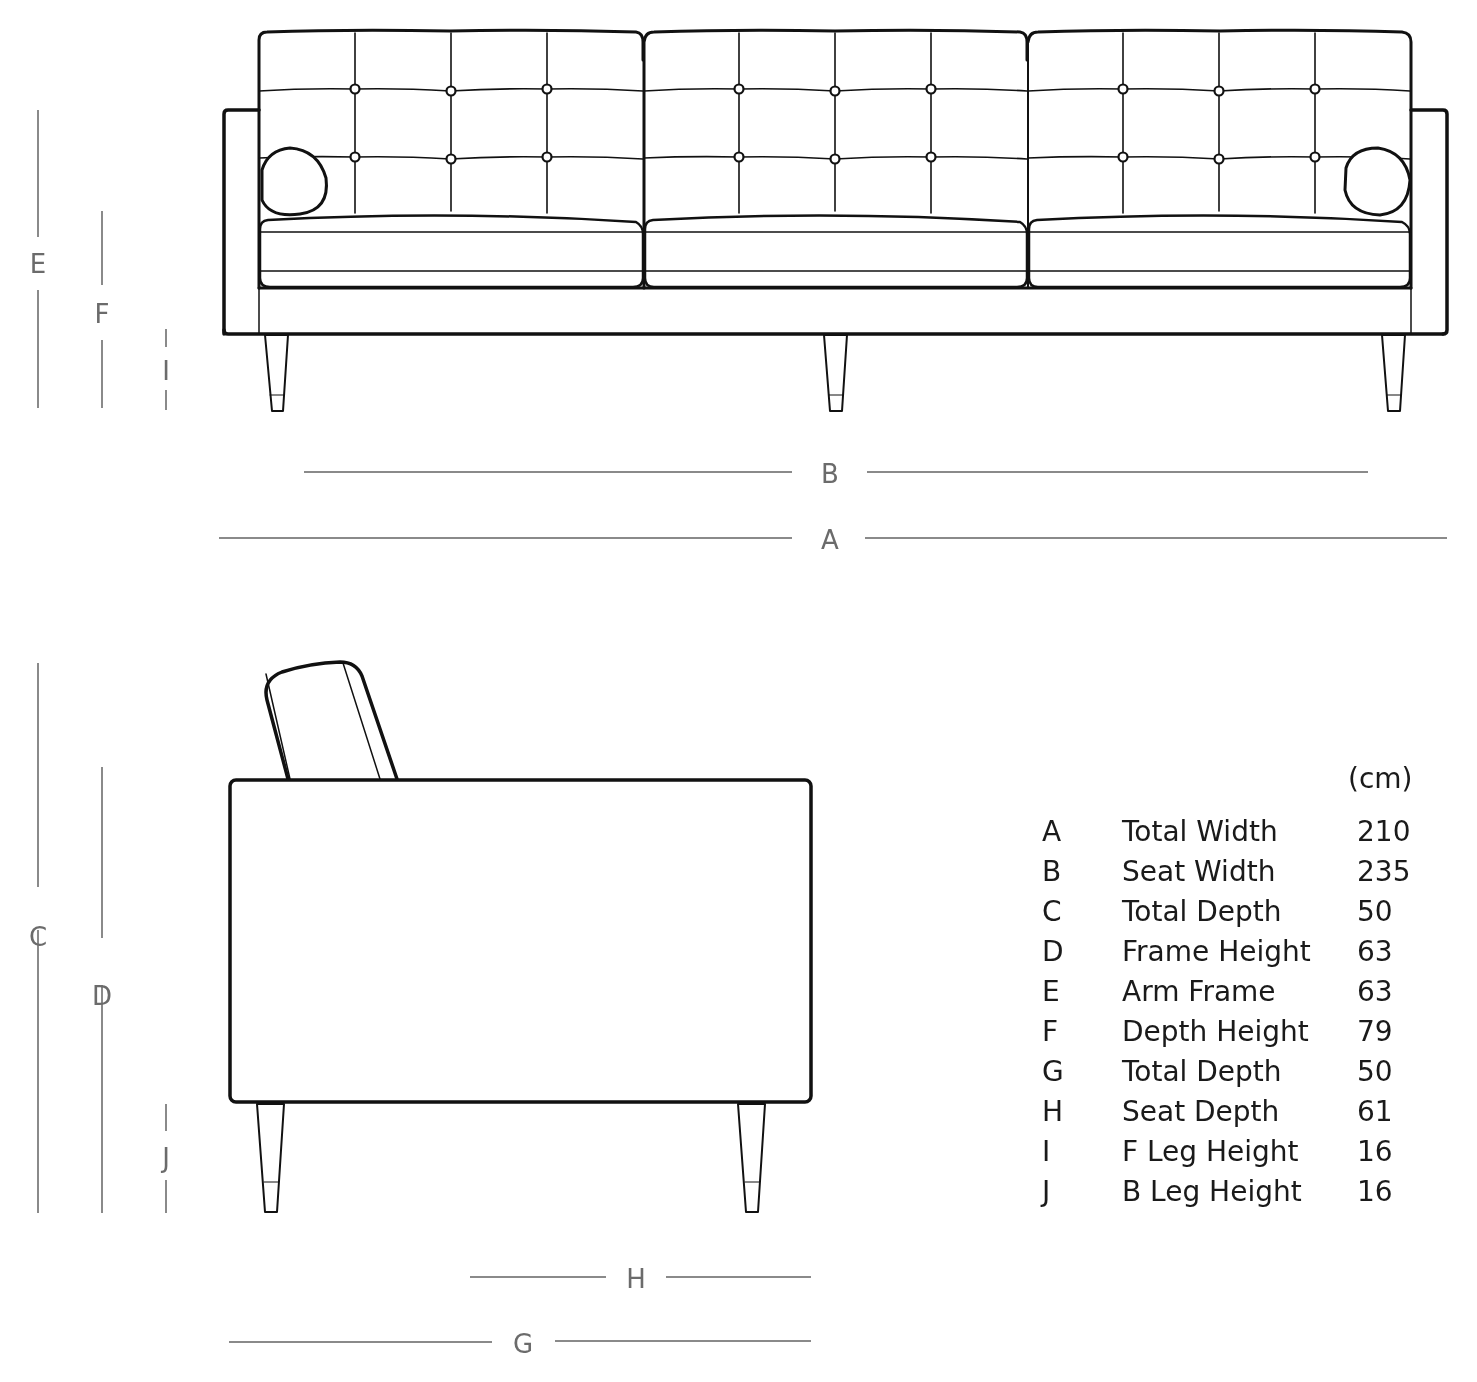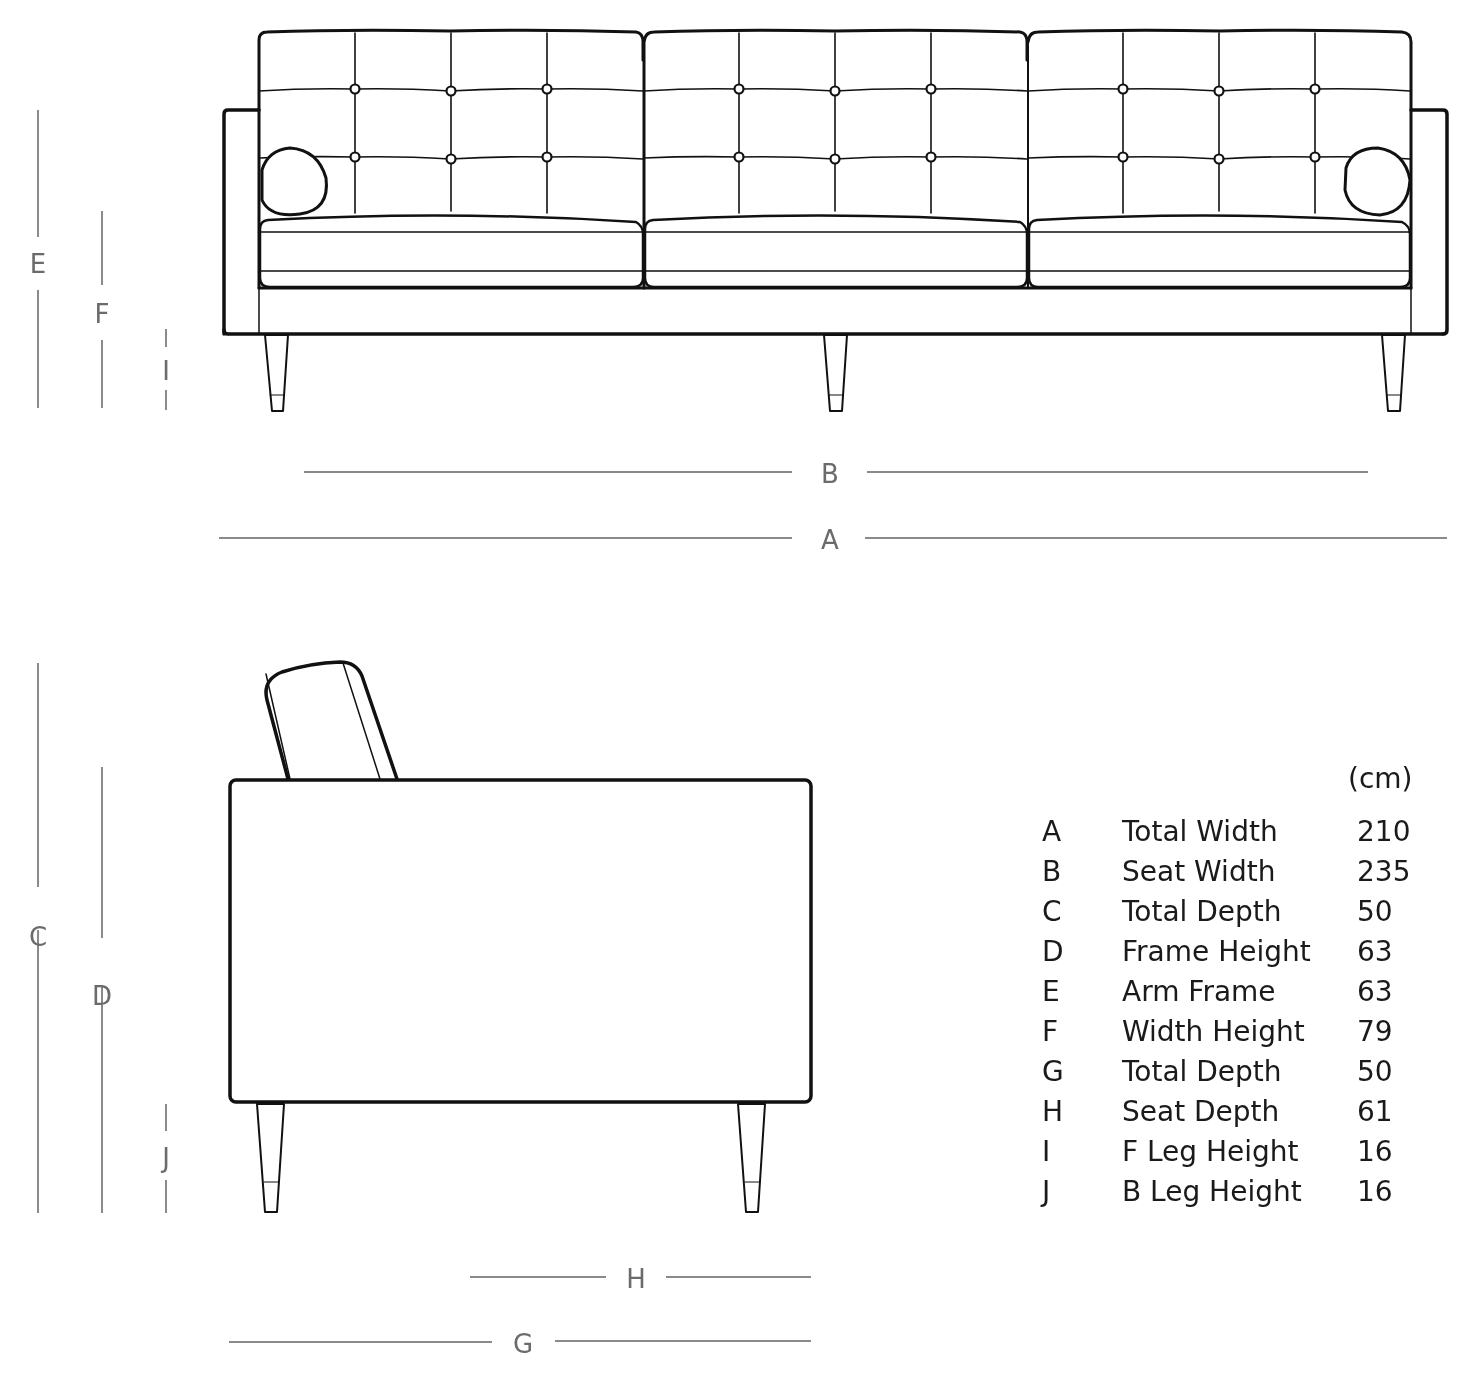--- a/index.html
+++ b/index.html
@@ -176,21 +176,21 @@
         <span class="spec-name">Frame Height</span>
         <span class="spec-val">63</span>
       </div>
     <div class="spec-row">
         <span class="spec-key">E</span>
         <span class="spec-name">Arm Frame</span>
         <span class="spec-val">63</span>
       </div>
     <div class="spec-row">
         <span class="spec-key">F</span>
-        <span class="spec-name">Width Height</span>
+        <span class="spec-name">Depth Height</span>
         <span class="spec-val">79</span>
       </div>
     <div class="spec-row">
         <span class="spec-key">G</span>
         <span class="spec-name">Total Depth</span>
         <span class="spec-val">50</span>
       </div>
     <div class="spec-row">
         <span class="spec-key">H</span>
         <span class="spec-name">Seat Depth</span>

